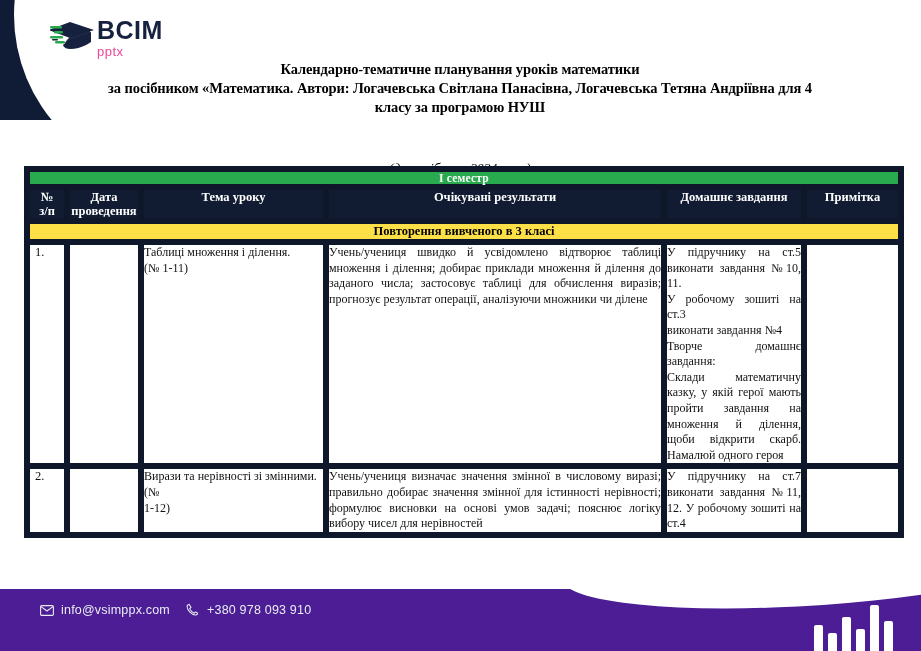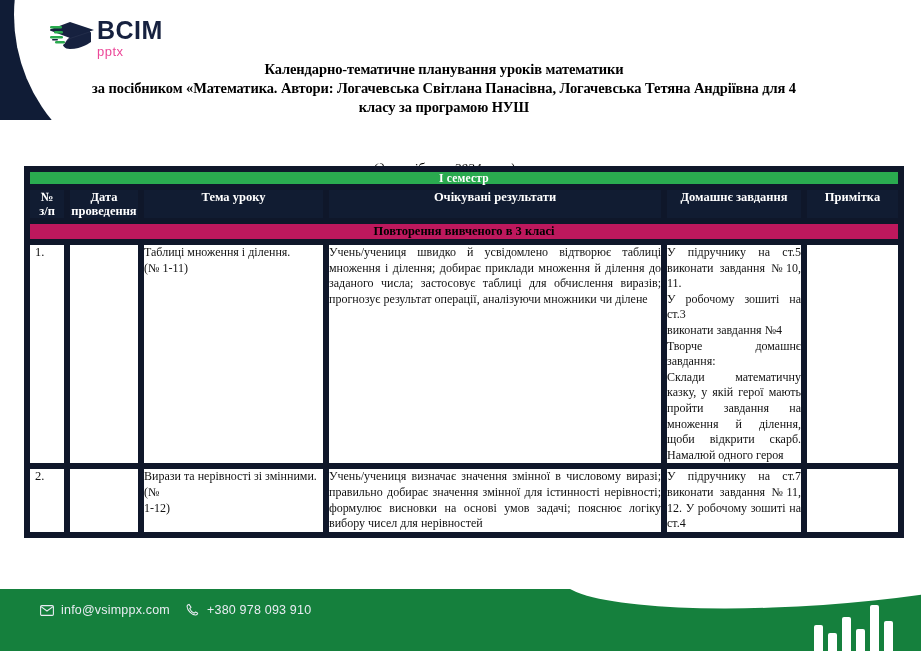--- a/index.html
+++ b/index.html
@@ -30,21 +30,21 @@
     left: 14px; top: -150px;
     width: 330px; height: 330px;
     background: #ffffff;
     border-radius: 50%;
   }
 
   .footer-bar {
     position: absolute;
     left: 0; bottom: 0;
     width: 921px; height: 62px;
-    background: #15803d;
+    background: #4c1d95;
     overflow: hidden;
     z-index: 3;
   }
   .footer-bar::before {
     content: "";
     position: absolute;
     left: 560px; top: -74px;
     width: 520px; height: 90px;
     background: #ffffff;
     border-radius: 50%;
@@ -111,21 +111,21 @@
     display: block;
     font-size: 13px;
     color: #ec4899;
     letter-spacing: .5px;
     margin-top: 2px;
   }
 
   
   .titles {
     position: absolute;
-    left: 44px; top: 60px;
+    left: 60px; top: 60px;
     width: 800px;
     text-align: center;
     z-index: 2;
   }
   .title-line {
     font-family: "Liberation Serif", serif;
     font-weight: 700;
     font-size: 14.5px;
     color: #000;
     line-height: 19px;
@@ -173,21 +173,21 @@
     color: #ffffff;
     text-align: center;
     font-weight: 700;
     font-size: 12.5px;
     padding: 5px 3px 6px;
     line-height: 14px;
     vertical-align: middle;
     border-color: #111c32;
   }
   .section-row td {
-    background: #be185d;
+    background: #fde047;
     text-align: center;
     font-weight: 700;
     font-size: 12.5px;
     padding: 3px 0 4px;
   }
   .cell {
     padding: 4px 5px 4px 6px;
     font-size: 12px;
     line-height: 15.6px;
     color: #111;

